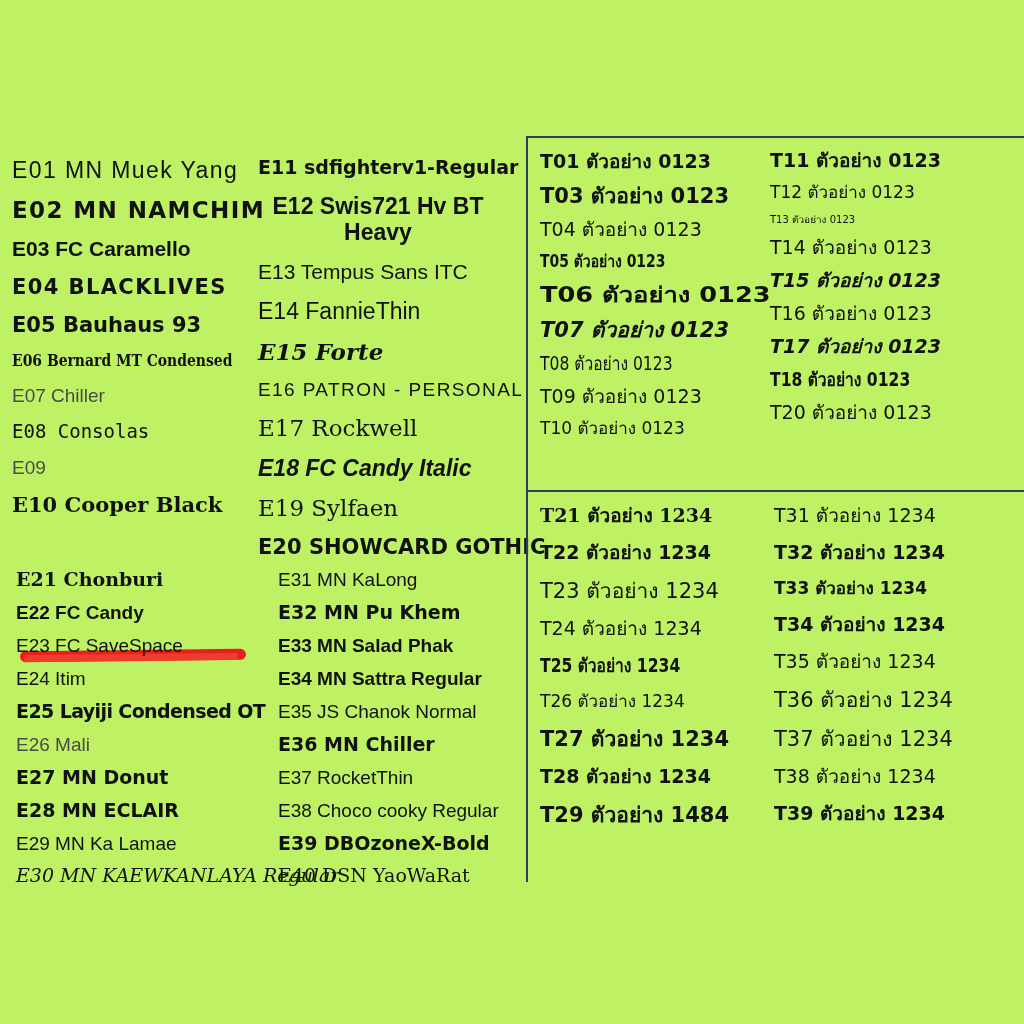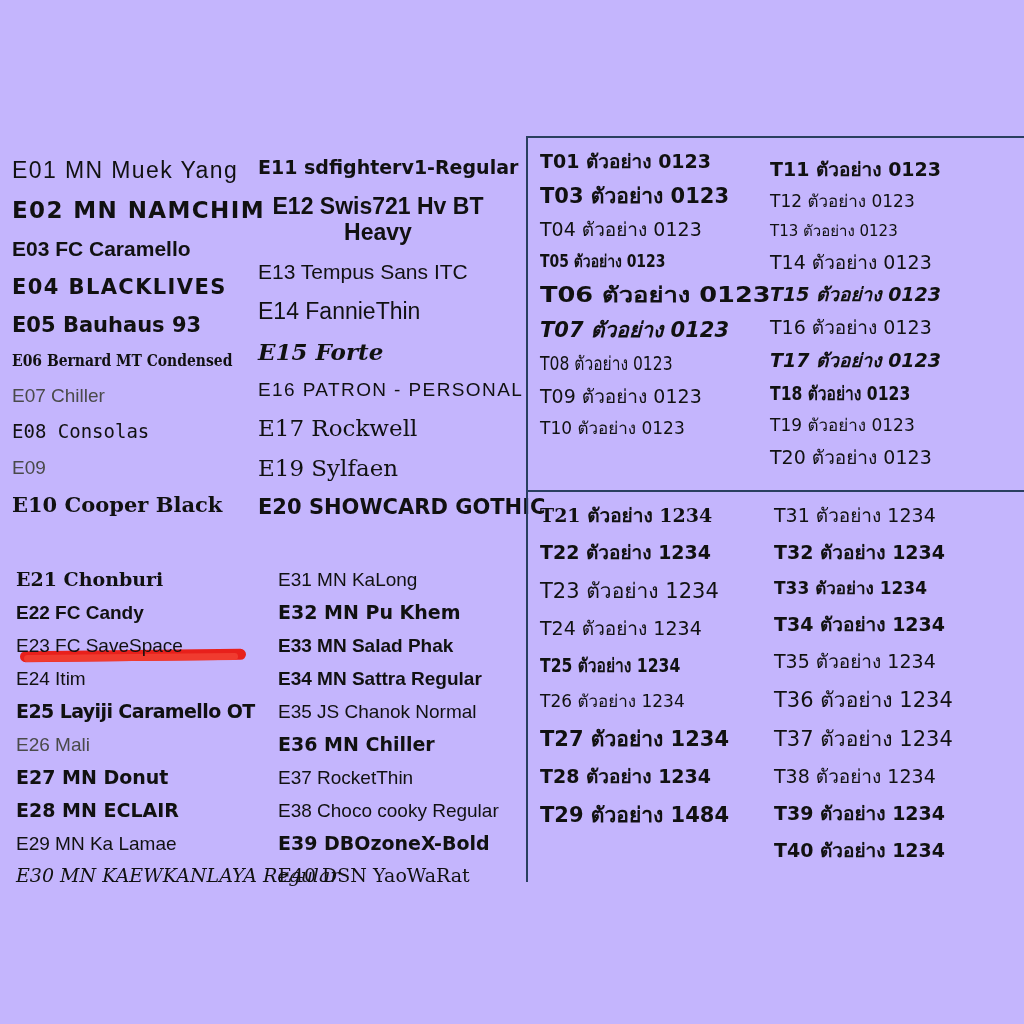--- a/index.html
+++ b/index.html
@@ -4,21 +4,21 @@
 <style>
   html, body {
     margin: 0;
     padding: 0;
     background: #ffffff;
   }
   #page {
     position: relative;
     width: 1024px;
     height: 1024px;
-    background: #c4b5fd;
+    background: #bef264;
     font-family: "Liberation Sans", sans-serif;
     overflow: hidden;
   }
 
   
   #left-panel {
     position: absolute;
     left: 0;
     top: 0;
     width: 524px;
@@ -59,32 +59,32 @@
   #t-panel-bottom {
     position: absolute;
     left: 526px;
     top: 490px;
     width: 498px;
     height: 390px;
     border-top: 2px solid #2a3f5f;
     border-left: 2px solid #2a3f5f;
   }
   #t-col1 { left: 12px; top: 14px; width: 230px; }
-  #t-col2 { left: 242px; top: 22px; width: 240px; }
+  #t-col2 { left: 242px; top: 13px; width: 240px; }
   #t-col3 { left: 12px; top: 14px; width: 230px; }
   #t-col4 { left: 246px; top: 14px; width: 240px; }
   #t-panel-top .sample { margin-bottom: 13px; }
   #t-panel-bottom .sample { margin-bottom: 17px; }
 
   
   .sz-xl { font-size: 23px; }
   .sz-lg { font-size: 21px; }
   .sz-md { font-size: 19px; }
   .sz-sm { font-size: 17px; }
-  .sz-xs { font-size: 15px; }
+  .sz-xs { font-size: 10px; }
   .sz-xxs { font-size: 13px; }
 
   .f-sans { font-family: "Liberation Sans", sans-serif; }
   .f-mono { font-family: "DejaVu Sans Mono", monospace; }
   .f-dv { font-family: "DejaVu Sans", sans-serif; }
   .f-dvs { font-family: "DejaVu Serif", serif; }
 
   .w-b { font-weight: bold; }
   .w-n { font-weight: normal; }
   .i-y { font-style: italic; }
@@ -142,30 +142,31 @@
     </div>
 
     <div class="col" id="e-col2">
       <div class="sample f-dv sz-md w-b ls-n">E11  sdfighterv1-Regular</div>
       <div class="sample f-sans sz-xl w-b two-line" style="text-align:center; width:240px;">E12 Swis721 Hv BT Heavy</div>
       <div class="sample f-sans sz-lg w-n">E13 Tempus Sans ITC</div>
       <div class="sample f-sans sz-xl w-n ls-n">E14  FannieThin</div>
       <div class="sample f-dvs sz-xl w-b i-y">E15 Forte</div>
       <div class="sample f-sans sz-md w-n ls-w">E16  PATRON - PERSONAL</div>
       <div class="sample f-dvs sz-xl w-n">E17 Rockwell</div>
+      <div class="sample f-sans sz-xl w-b i-y">E18 FC Candy Italic</div>
       <div class="sample f-dvs sz-xl w-n">E19 Sylfaen</div>
       <div class="sample f-dv sz-lg w-b ls-n">E20 SHOWCARD GOTHIC</div>
     </div>
 
     <div class="col" id="e-col3">
       <div class="sample f-dvs sz-xs w-b">E21 Chonburi</div>
       <div class="sample f-sans sz-xs w-b">E22 FC Candy</div>
       <div class="sample f-sans sz-sm w-n">E23 FC SaveSpace</div>
       <div class="sample f-sans sz-xs w-n">E24 Itim</div>
-      <div class="sample f-dv sz-xxs w-b ls-t">E25 Layiji Caramello OT</div>
+      <div class="sample f-dv sz-xxs w-b ls-t">E25 Layiji Condensed OT</div>
       <div class="sample f-sans sz-xs w-n sc-grey">E26 Mali</div>
       <div class="sample f-dv sz-sm w-b">E27 MN Donut</div>
       <div class="sample f-dv sz-xs w-b ls-n">E28 MN ECLAIR</div>
       <div class="sample f-sans sz-sm w-n">E29 MN Ka Lamae</div>
       <div class="sample f-dvs sz-xs i-y">E30 MN KAEWKANLAYA Regular</div>
     </div>
 
     <div class="col" id="e-col4">
       <div class="sample f-sans sz-xs w-n">E31 MN KaLong</div>
       <div class="sample f-dv sz-xs w-b">E32 MN Pu Khem</div>
@@ -194,21 +195,20 @@
     </div>
     <div class="col" id="t-col2">
       <div class="sample f-dv sz-md w-b">T11 ตัวอย่าง 0123</div>
       <div class="sample f-dv sz-sm w-n">T12 ตัวอย่าง 0123</div>
       <div class="sample f-dv sz-xs w-n">T13 ตัวอย่าง 0123</div>
       <div class="sample f-dv sz-md w-n">T14 ตัวอย่าง 0123</div>
       <div class="sample f-dv sz-md w-b i-y">T15 ตัวอย่าง 0123</div>
       <div class="sample f-dv sz-md w-n">T16 ตัวอย่าง 0123</div>
       <div class="sample f-dv sz-md w-b i-y">T17 ตัวอย่าง 0123</div>
       <div class="sample f-dv sz-md w-b narrow">T18 ตัวอย่าง 0123</div>
-      <div class="sample f-dv sz-sm w-n">T19 ตัวอย่าง 0123</div>
       <div class="sample f-dv sz-md w-n">T20 ตัวอย่าง 0123</div>
     </div>
   </div>
 
   <div id="t-panel-bottom">
     <div class="col" id="t-col3">
       <div class="sample f-dvs sz-md w-b">T21 ตัวอย่าง 1234</div>
       <div class="sample f-dv sz-md w-b">T22 ตัวอย่าง 1234</div>
       <div class="sample f-dv sz-lg w-n">T23 ตัวอย่าง 1234</div>
       <div class="sample f-dv sz-md w-n">T24 ตัวอย่าง 1234</div>
@@ -221,17 +221,16 @@
     <div class="col" id="t-col4">
       <div class="sample f-dv sz-md w-n">T31 ตัวอย่าง 1234</div>
       <div class="sample f-dv sz-md w-b">T32 ตัวอย่าง 1234</div>
       <div class="sample f-dv sz-sm w-b">T33 ตัวอย่าง 1234</div>
       <div class="sample f-dv sz-md w-b">T34 ตัวอย่าง 1234</div>
       <div class="sample f-dv sz-md w-n">T35 ตัวอย่าง 1234</div>
       <div class="sample f-dv sz-lg w-n">T36 ตัวอย่าง 1234</div>
       <div class="sample f-dv sz-lg w-n">T37 ตัวอย่าง 1234</div>
       <div class="sample f-dv sz-md w-n">T38 ตัวอย่าง 1234</div>
       <div class="sample f-dv sz-md w-b">T39 ตัวอย่าง 1234</div>
-      <div class="sample f-dv sz-md w-b">T40 ตัวอย่าง 1234</div>
     </div>
   </div>
 
 </div>
 
 </body></html>

